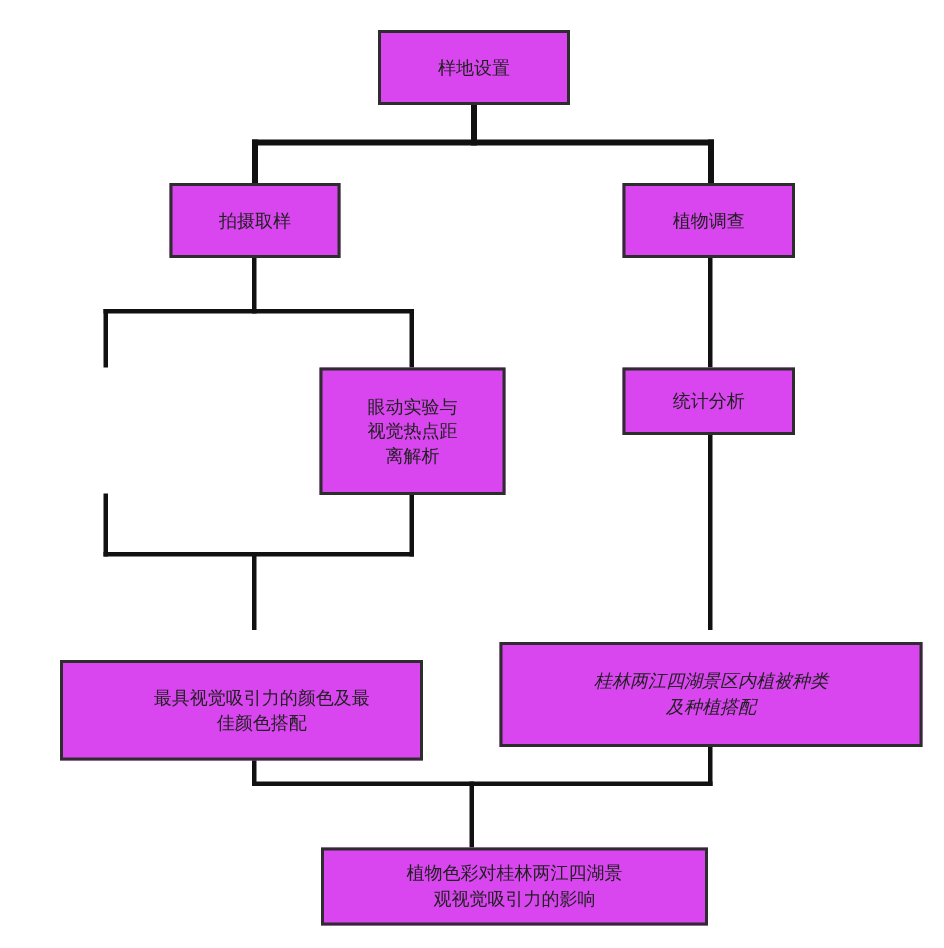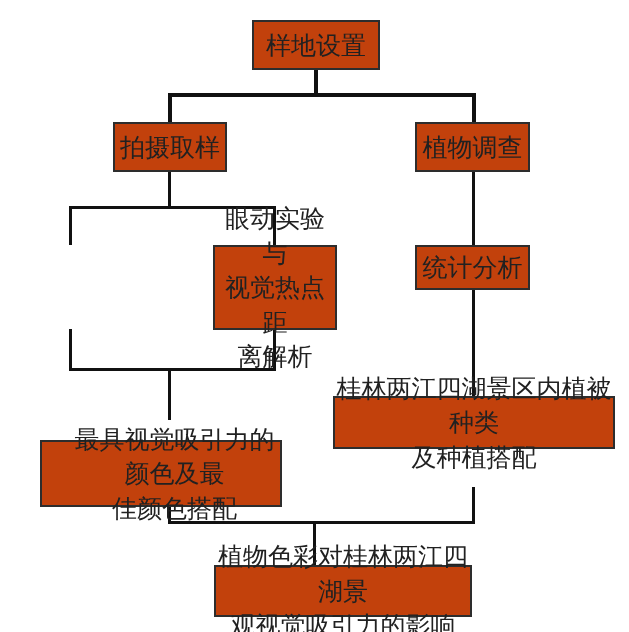--- a/index.html
+++ b/index.html
@@ -12,44 +12,44 @@
     width: 629px;
     height: 632px;
     background: #ffffff;
     font-family: "Liberation Sans", sans-serif;
     overflow: hidden;
   }
   .node {
     position: absolute;
     box-sizing: border-box;
     border: 2px solid #2d2d2d;
-    background: #c2410c;
+    background: #d946ef;
     display: flex;
     align-items: center;
     justify-content: center;
     text-align: center;
-    font-size: 25px;
+    font-size: 12px;
     line-height: 1.38;
     color: #212121;
     white-space: pre-line;
   }
   .edge {
     position: absolute;
     background: #111111;
   }
 
   
   #n-top    { left: 252px; top: 20px;  width: 128px; height: 50px; }
   #n-photo  { left: 113px; top: 122px; width: 114px; height: 50px; }
   #n-plant  { left: 415px; top: 122px; width: 115px; height: 50px; }
   #n-sample { left: 9px;   top: 245px; width: 124px; height: 84px; }
   #n-eye    { left: 213px; top: 245px; width: 124px; height: 85px; }
   #n-stat   { left: 415px; top: 245px; width: 115px; height: 45px; }
   #n-color  { left: 40px;  top: 440px; width: 242px; height: 67px; padding-left: 27px; }
-  #n-guilin { left: 333px; top: 396px; width: 282px; height: 53px; }
+  #n-guilin { left: 333px; top: 428px; width: 282px; height: 70px; font-style: italic; }
   #n-result { left: 185px; top: 565px; width: 258px; height: 52px; margin-left: 29px; }
 
   
   #e-v1  { left: 314px; top: 70px;  width: 4px;   height: 27px; }
   #e-h1  { left: 168px; top: 93px;  width: 308px; height: 4px;  }
   #e-v2  { left: 168px; top: 93px;  width: 4px;   height: 29px; }
   #e-v3  { left: 472px; top: 93px;  width: 4px;   height: 29px; }
 
   #e-v4  { left: 168px; top: 172px; width: 3px;   height: 37px; }
   #e-h2  { left: 69px;  top: 206px; width: 207px; height: 3px;  }

